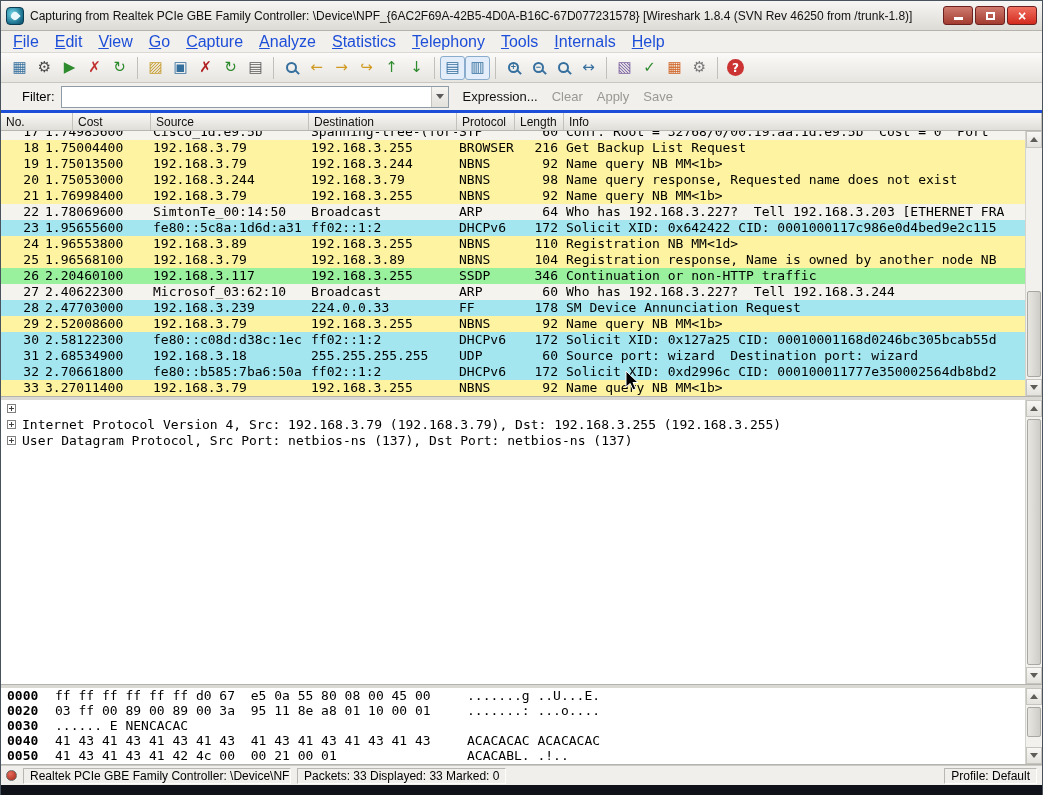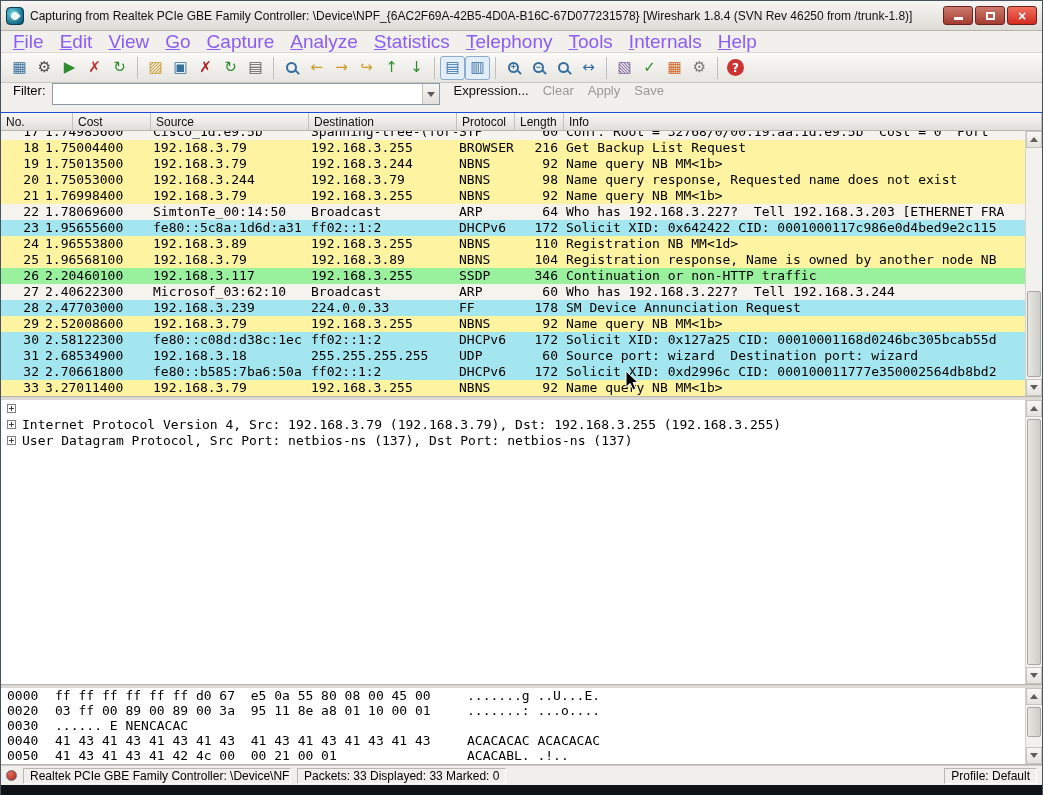--- a/index.html
+++ b/index.html
@@ -18,41 +18,41 @@
   .win-controls { display:flex; gap:2px; flex:none; margin-left:8px; }
   .winbtn { width:30px; height:19px; border-radius:3px; display:flex; align-items:center; justify-content:center;
             border:1px solid #6d2020; color:#fff; }
   .winbtn.min, .winbtn.max { background:linear-gradient(#cf7a6e,#a33c30); }
   .winbtn.close { background:linear-gradient(#f07060,#d32b1e); font-size:14px; font-weight:bold; line-height:1; }
   .glyph-min { width:9px; height:3px; background:#fff; margin-top:6px; }
   .glyph-max { width:9px; height:8px; border:2px solid #fff; }
 
   
   .menubar { height:22px; background:#f1f0ed; border-bottom:1px solid #dbd9d4; display:flex; align-items:center; padding-left:4px; }
-  .menu-item { font-size:19px; padding:2px 8px; color:#8b5cf6; }
+  .menu-item { font-size:16px; padding:2px 8px; color:#1d4ed8; }
   .menu-item u { text-decoration:underline; }
 
   
   .toolbar { height:30px; background:linear-gradient(#fbfaf8,#e7e5e0); border-bottom:1px solid #c9c7c2;
              display:flex; align-items:center; padding:0 6px; }
   .tb-btn { width:25px; height:24px; display:flex; align-items:center; justify-content:center; border-radius:3px;
             border:1px solid transparent; flex:none; }
   .tb-btn.pressed { background:#e4eefa; border:1px solid #8aaccd; }
   .tb-glyph { font-size:15px; line-height:1; font-family:"DejaVu Sans", sans-serif; }
   .tb-glyph.round { width:17px; height:17px; border-radius:50%; font-size:12px; font-weight:bold;
                     display:flex; align-items:center; justify-content:center; }
   .tb-sep { width:1px; height:22px; background:#c2c0bb; margin:0 5px; flex:none; }
   .mag { width:11px; height:11px; border:2px solid #356f9e; border-radius:50%; position:relative;
          display:flex; align-items:center; justify-content:center; }
   .mag::after { content:""; position:absolute; width:6px; height:2px; background:#356f9e;
                 right:-5px; bottom:-2px; transform:rotate(45deg); }
   .mag .sign { font-size:9px; font-weight:bold; color:#356f9e; line-height:1; }
 
   
-  .filterbar { height:30px; background:#f1f0ed; border-bottom:1px solid #1d4ed8; display:flex; align-items:flex-start; padding:0 12px; }
+  .filterbar { height:30px; background:#f1f0ed; border-bottom:3px solid #1d4ed8; display:flex; align-items:center; padding:0 21px; }
   .filter-label { font-size:13px; margin-right:6px; }
   .filter-input-wrap { width:388px; height:22px; background:#fff; border:1px solid #8f9ba6; display:flex; }
   .filter-input { flex:1; border:none; outline:none; font-size:13px; padding:0 4px; font-family:"DejaVu Sans Mono", monospace; }
   .filter-drop { width:17px; background:linear-gradient(#f6f5f2,#e3e1dc); border-left:1px solid #c5c3be;
                  display:flex; align-items:center; justify-content:center; }
   .tri-down { width:0; height:0; border-left:4px solid transparent; border-right:4px solid transparent; border-top:5px solid #5a5a5a; }
   .filter-btn { font-size:13px; margin-left:14px; color:#111; }
   .filter-btn.disabled { color:#9a9892; }
 
   
@@ -83,21 +83,21 @@
   .splitter { height:3px; background:#dbd9d4; }
   .details { position:relative; height:285px; background:#fff; border-bottom:1px solid #b5b3ae; overflow:hidden; }
   .drow { display:flex; align-items:center; height:16px; padding-left:4px; font-family:"DejaVu Sans Mono", monospace; font-size:13px; white-space:pre; }
   .expander { width:9px; height:9px; border:1px solid #808080; background:#fff; flex:none; margin:0 6px 0 2px; position:relative; }
   .expander::before { content:""; position:absolute; left:1px; top:3px; width:5px; height:1px; background:#404040; }
   .expander::after { content:""; position:absolute; left:3px; top:1px; width:1px; height:5px; background:#404040; }
 
   
   .hexpane { position:relative; height:77px; background:#fff; border-bottom:1px solid #b5b3ae; overflow:hidden; }
   .hrow { display:flex; height:15px; line-height:15px; font-family:"DejaVu Sans Mono", monospace; font-size:13px; white-space:pre; padding-left:6px; }
-  .h-off { width:48px; flex:none; }
+  .h-off { width:48px; flex:none;font-weight:bold; }
   .h-hex { width:412px; flex:none; }
   .h-ascii { flex:none; }
 
   
   .statusbar { height:20px; background:#f0efec; border-top:1px solid #cdcbc6; display:flex; align-items:center; padding:0 5px; font-size:12px; gap:6px; }
   .status-dot { width:11px; height:11px; border-radius:50%; flex:none;
                 background:radial-gradient(circle at 35% 30%, #e86a5a, #a2261a); border:1px solid #6e6c68; }
   .status-section { height:16px; line-height:15px; padding:0 6px; white-space:nowrap; overflow:hidden;
                     border:1px solid; border-color:#b9b7b2 #fdfdfb #fdfdfb #b9b7b2; }
   .status-cap { width:268px; flex:none; }

